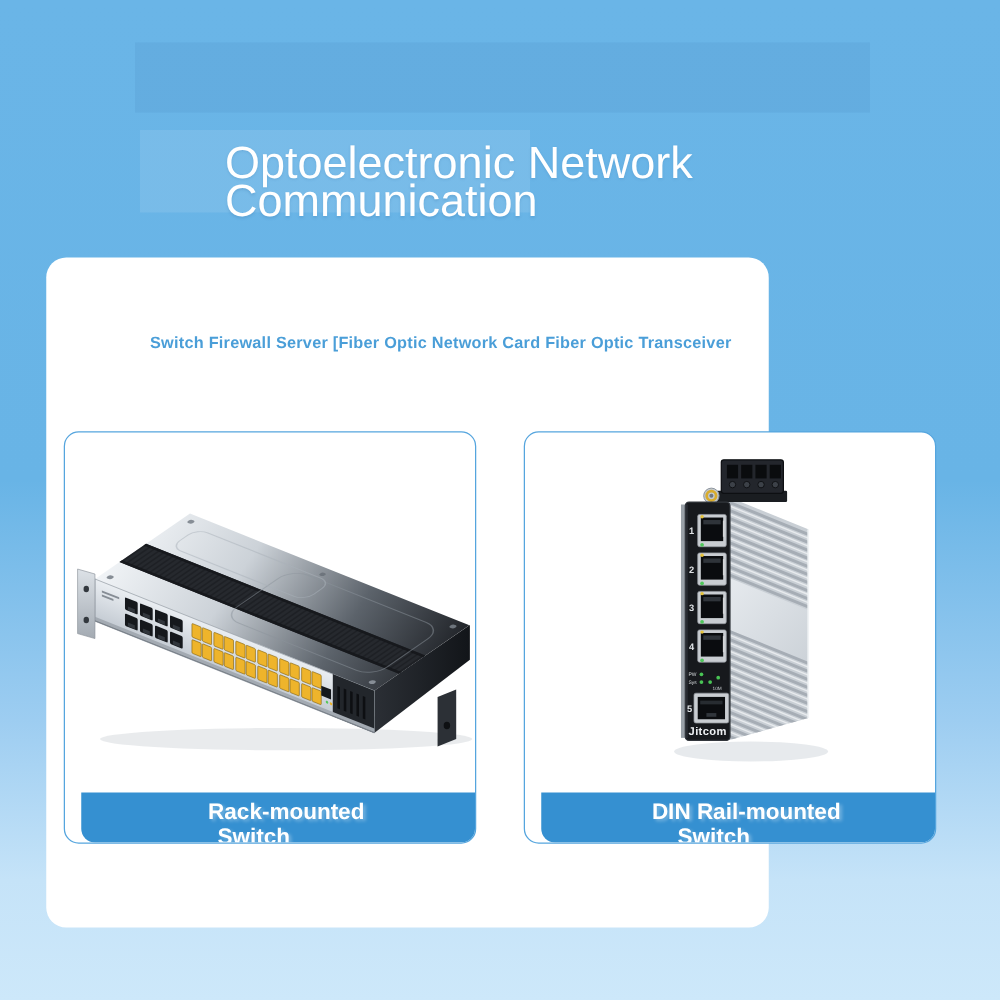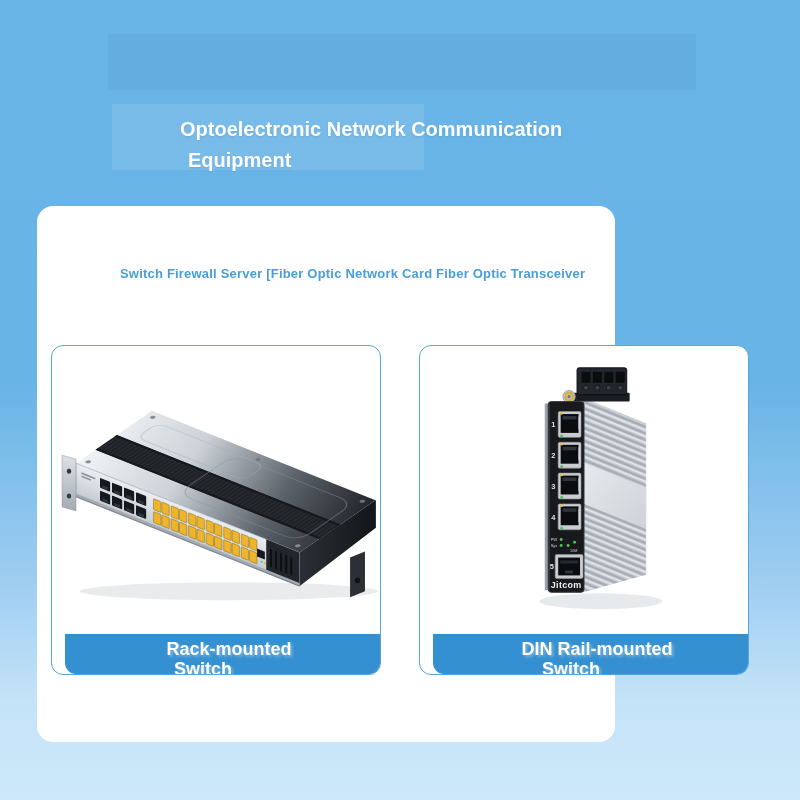--- a/index.html
+++ b/index.html
@@ -17,21 +17,21 @@
     text-align:center;color:#ffffff;font-size:24px;font-weight:bold;
     letter-spacing:0.2px;line-height:32px;
     text-shadow:0 1px 2px rgba(60,120,170,0.25);
   }
   .title-shade{
     position:absolute;left:112px;top:104px;width:312px;height:66px;
     background:rgba(255,255,255,0.10);
   }
   .title{
     position:absolute;left:180px;top:114px;color:#ffffff;
-    font-size:20px;font-weight:bold;line-height:31px;
+    font-size:36px;font-weight:normal;line-height:31px;
     text-shadow:0 1px 2px rgba(60,120,170,0.25);
   }
   .title .t1{display:block;}
   .title .t2{display:block;margin-left:8px;}
   .main-card{
     position:absolute;left:37px;top:206px;width:578px;height:536px;
     background:#ffffff;border-radius:16px;
   }
   .subtitle{
     position:absolute;left:83px;top:60px;
@@ -64,21 +64,20 @@
 </head>
 <body>
 
 <div class="page">
 
   <div class="banner-shade"></div>
 
   <div class="title-shade"></div>
   <div class="title">
     <span class="t1">Optoelectronic Network Communication</span>
-    <span class="t2">Equipment</span>
   </div>
 
   <div class="main-card">
     <div class="subtitle">Switch Firewall Server [Fiber Optic Network Card Fiber Optic Transceiver</div>
 
     <div class="product-card left">
       <div class="product-img">
         <svg viewBox="0 0 330 290">
           <defs>
             <linearGradient id="rTop" x1="0" y1="0" x2="242" y2="93" gradientUnits="userSpaceOnUse">

